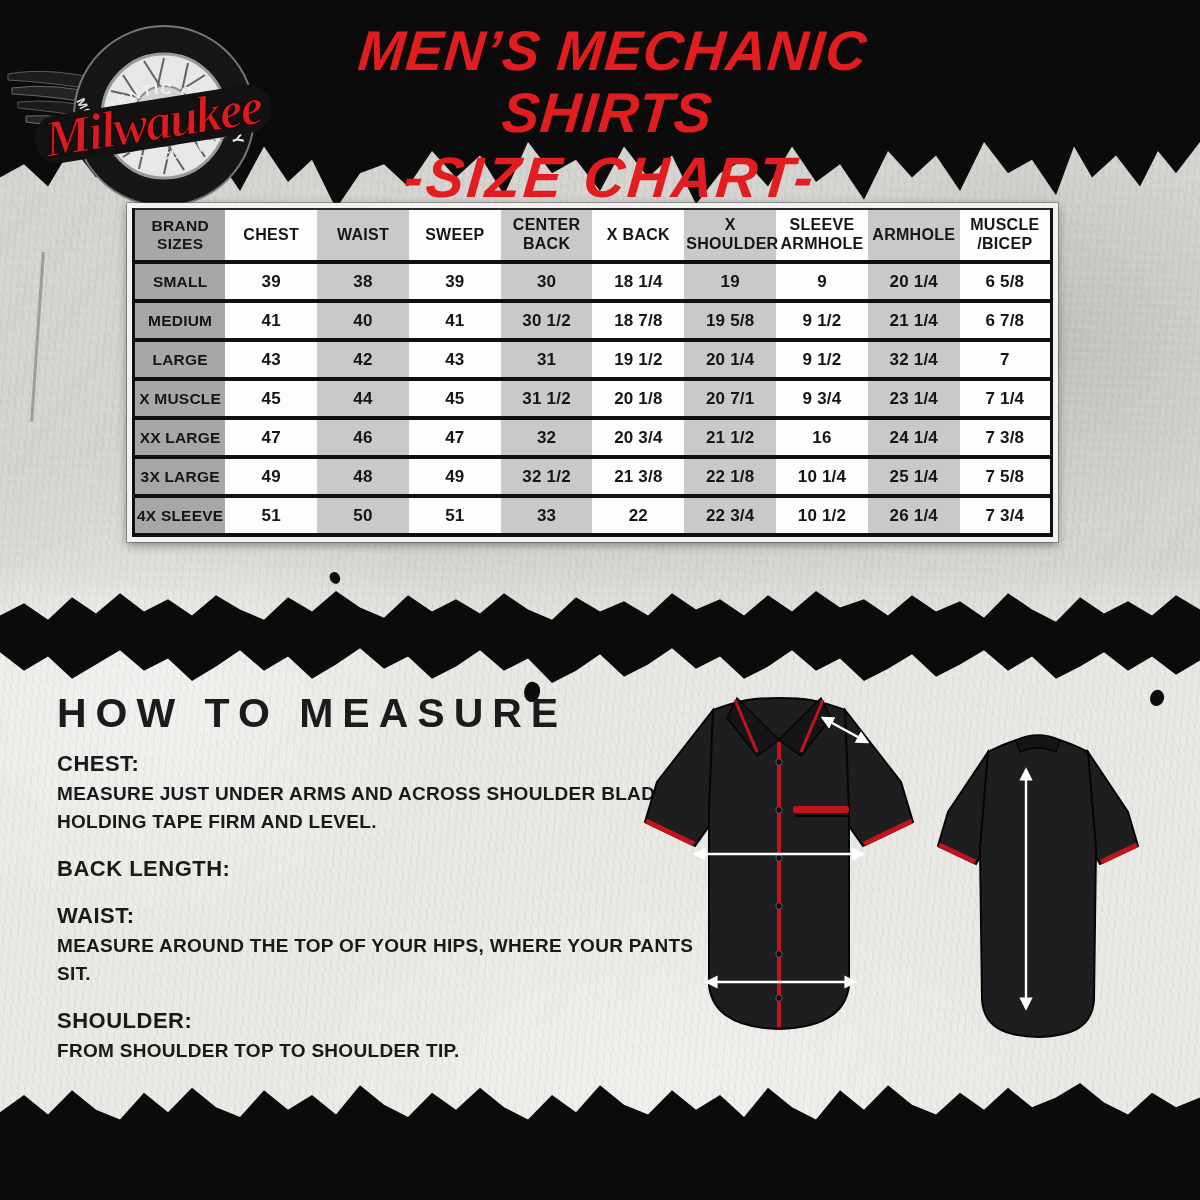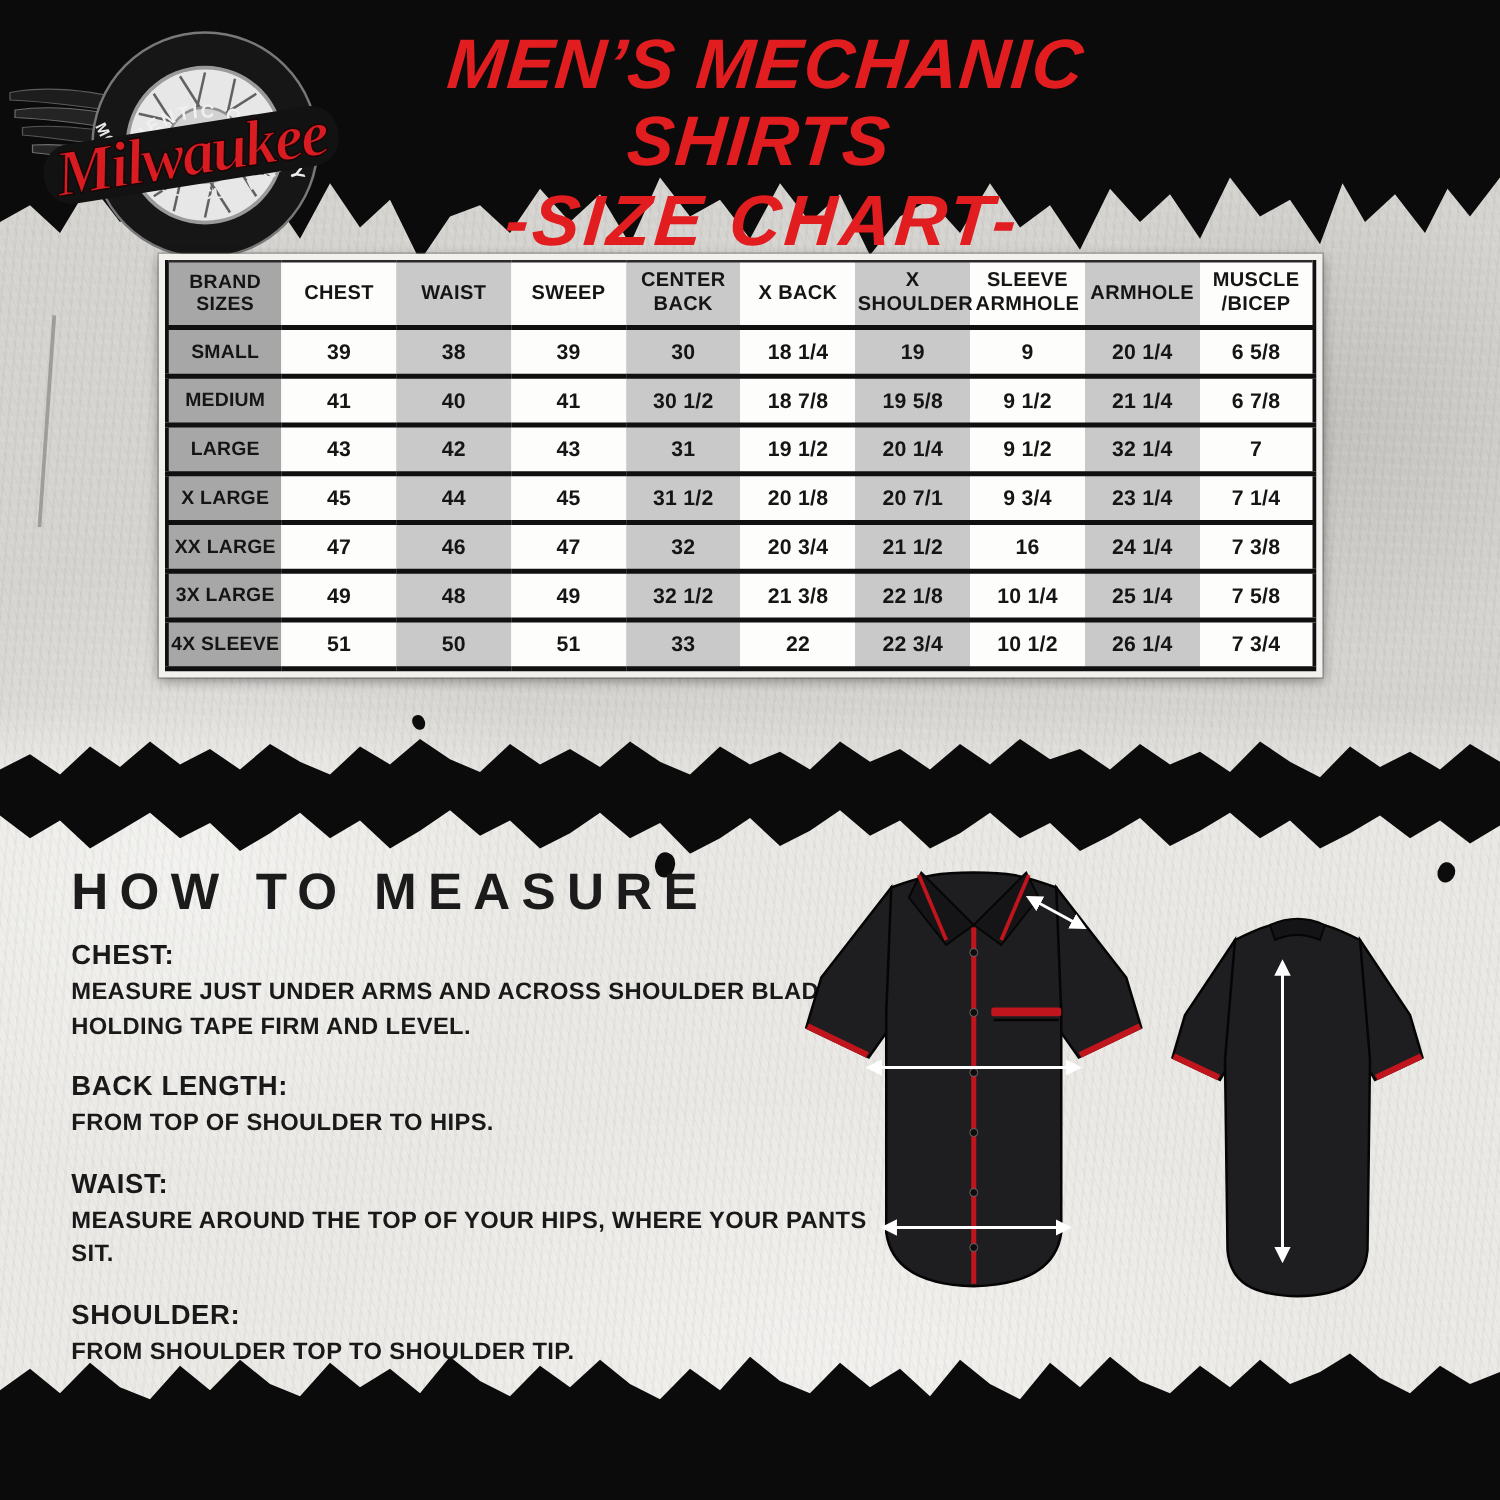--- a/index.html
+++ b/index.html
@@ -173,21 +173,21 @@
             <td>42</td>
             <td>43</td>
             <td>31</td>
             <td>19 1/2</td>
             <td>20 1/4</td>
             <td>9 1/2</td>
             <td>32 1/4</td>
             <td>7</td>
           </tr>
           <tr>
-            <td>X LARGE</td>
+            <td>X MUSCLE</td>
             <td>45</td>
             <td>44</td>
             <td>45</td>
             <td>31 1/2</td>
             <td>20 1/8</td>
             <td>20 7/1</td>
             <td>9 3/4</td>
             <td>23 1/4</td>
             <td>7 1/4</td>
           </tr>
@@ -233,21 +233,20 @@
 
   <div class="htm">
     <h2 class="htm-heading">HOW TO MEASURE</h2>
     <div class="htm-block">
       <div class="htm-label">CHEST:</div>
       <div class="htm-text">MEASURE JUST UNDER ARMS AND ACROSS SHOULDER BLADES
 HOLDING TAPE FIRM AND LEVEL.</div>
     </div>
     <div class="htm-block">
       <div class="htm-label">BACK LENGTH:</div>
-      <div class="htm-text">FROM TOP OF SHOULDER TO HIPS.</div>
     </div>
     <div class="htm-block">
       <div class="htm-label">WAIST:</div>
       <div class="htm-text">MEASURE AROUND THE TOP OF YOUR HIPS, WHERE YOUR PANTS SIT.</div>
     </div>
     <div class="htm-block">
       <div class="htm-label">SHOULDER:</div>
       <div class="htm-text">FROM SHOULDER TOP TO SHOULDER TIP.</div>
     </div>
   </div>

